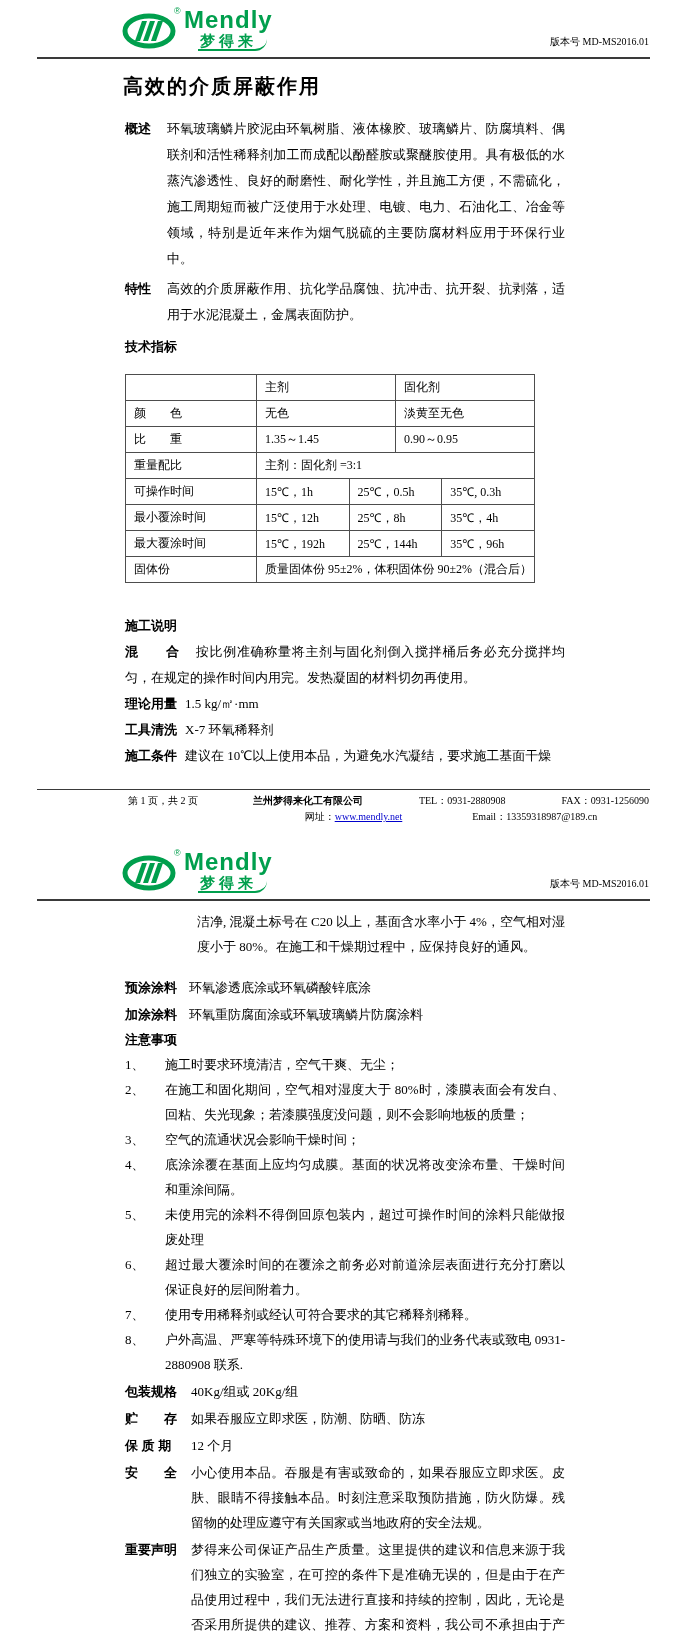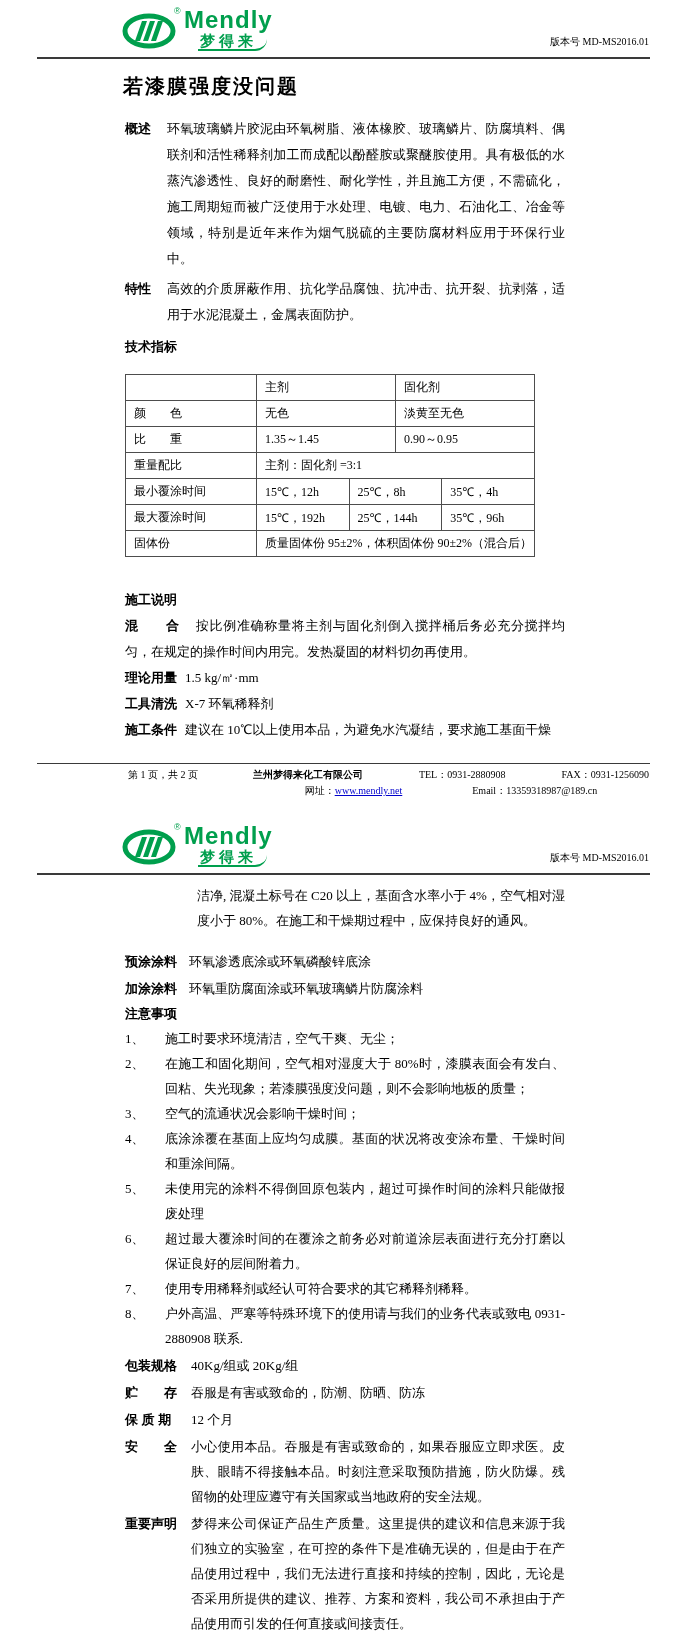--- a/index.html
+++ b/index.html
@@ -98,21 +98,21 @@
       <span class="reg">®</span>
       <div class="logo-text">
         <div class="logo-en">Mendly</div>
         <div class="logo-zh">梦得来</div>
       </div>
     </div>
     <div class="version">版本号 MD-MS2016.01</div>
   </div>
   <div class="rule"></div>
 
-  <h1 class="title">若漆膜强度没问题</h1>
+  <h1 class="title">高效的介质屏蔽作用</h1>
 
   <div class="content">
 
     <div class="hang" style="margin-top:16px;">
       <span class="lbl">概述</span>
       <span class="txt">环氧玻璃鳞片胶泥由环氧树脂、液体橡胶、玻璃鳞片、防腐填料、偶联剂和活性稀释剂加工而成配以酚醛胺或聚醚胺使用。具有极低的水蒸汽渗透性、良好的耐磨性、耐化学性，并且施工方便，不需硫化，施工周期短而被广泛使用于水处理、电镀、电力、石油化工、冶金等领域，特别是近年来作为烟气脱硫的主要防腐材料应用于环保行业中。</span>
     </div>
 
     <div class="hang" style="margin-top:4px;">
       <span class="lbl">特性</span>
@@ -143,20 +143,26 @@
         <td colspan="3">淡黄至无色</td>
       </tr>
       <tr>
         <td>比　　重</td>
         <td colspan="3">1.35～1.45</td>
         <td colspan="3">0.90～0.95</td>
       </tr>
       <tr>
         <td>重量配比</td>
         <td colspan="6" class="center">主剂：固化剂 =3:1</td>
+      </tr>
+      <tr>
+        <td>可操作时间</td>
+        <td colspan="2">15℃，1h</td>
+        <td colspan="2">25℃，0.5h</td>
+        <td colspan="2">35℃, 0.3h</td>
       </tr>
       <tr>
         <td>最小覆涂时间</td>
         <td colspan="2">15℃，12h</td>
         <td colspan="2">25℃，8h</td>
         <td colspan="2">35℃，4h</td>
       </tr>
       <tr>
         <td>最大覆涂时间</td>
         <td colspan="2">15℃，192h</td>
@@ -273,21 +279,21 @@
         <span class="num">8、</span>
         <span class="txt">户外高温、严寒等特殊环境下的使用请与我们的业务代表或致电 0931-2880908 联系.</span>
       </div>
 
       <div class="spec">
         <span class="lbl">包装规格</span>
         <span class="txt">40Kg/组或 20Kg/组</span>
       </div>
       <div class="spec">
         <span class="lbl">贮　　存</span>
-        <span class="txt">吞服是有害或致命的，防潮、防晒、防冻</span>
+        <span class="txt">如果吞服应立即求医，防潮、防晒、防冻</span>
       </div>
       <div class="spec">
         <span class="lbl">保 质 期</span>
         <span class="txt">12 个月</span>
       </div>
       <div class="spec">
         <span class="lbl">安　　全</span>
         <span class="txt">小心使用本品。吞服是有害或致命的，如果吞服应立即求医。皮肤、眼睛不得接触本品。时刻注意采取预防措施，防火防爆。残留物的处理应遵守有关国家或当地政府的安全法规。</span>
       </div>
       <div class="spec">

